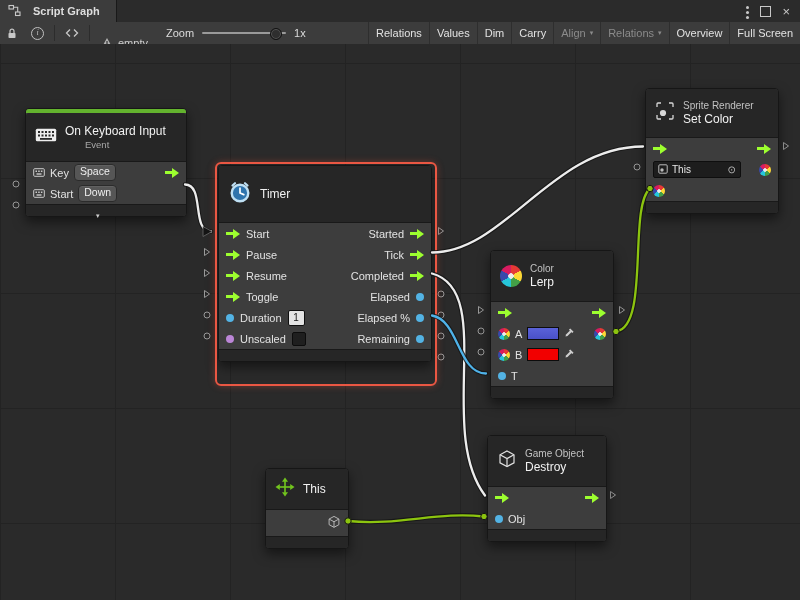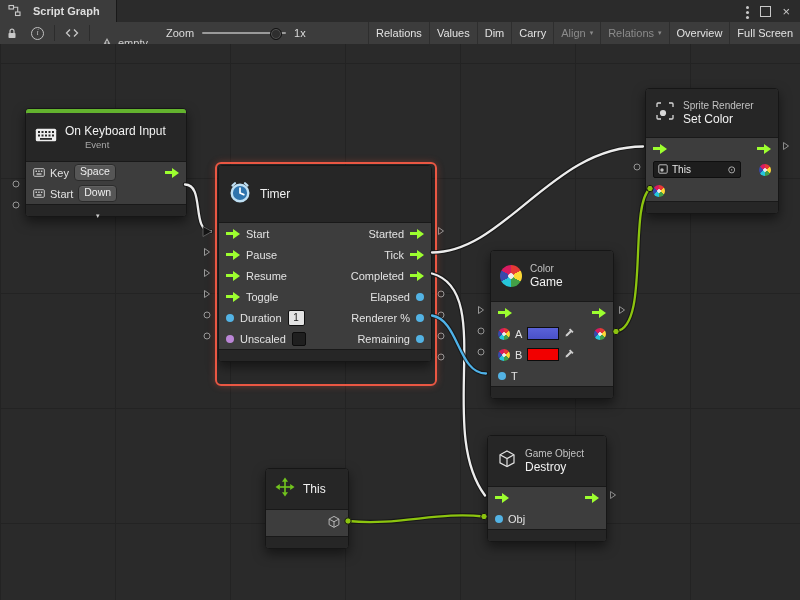--- a/index.html
+++ b/index.html
@@ -323,21 +323,21 @@
             <span class="dot blue"></span>
           </span>
         </div>
       <div class="trow">
           <span class="pg">
             <span class="dot blue"></span>
             <span>Duration</span>
             <span class="vinput">1</span>
           </span>
           <span class="pg">
-            <span>Renderer %</span>
+            <span>Elapsed %</span>
             <span class="dot blue"></span>
           </span>
         </div>
       <div class="trow">
           <span class="pg">
             <span class="dot purple"></span>
             <span>Unscaled</span>
             <span class="chk"></span>
           </span>
           <span class="pg">
@@ -346,21 +346,21 @@
           </span>
         </div>
       <div class="nfoot"></div>
     </div>
 
     <div class="node" style="left:490px;top:206px;width:122px">
       <div class="nhead" style="height:50px">
         <span class="cwheel cw22"></span>
         <span class="col">
             <span class="nsur">Color</span>
-            <span class="ntitle">Game</span>
+            <span class="ntitle">Lerp</span>
           </span>
       </div>
       <div class="nrow">
           <span class="farrow"></span>
           <span class="farrow mla"></span>
         </div>
       <div class="nrow">
         <span class="cwheel cw12"></span>
         <span>A</span>
         <span class="swatch sw-a"></span>

